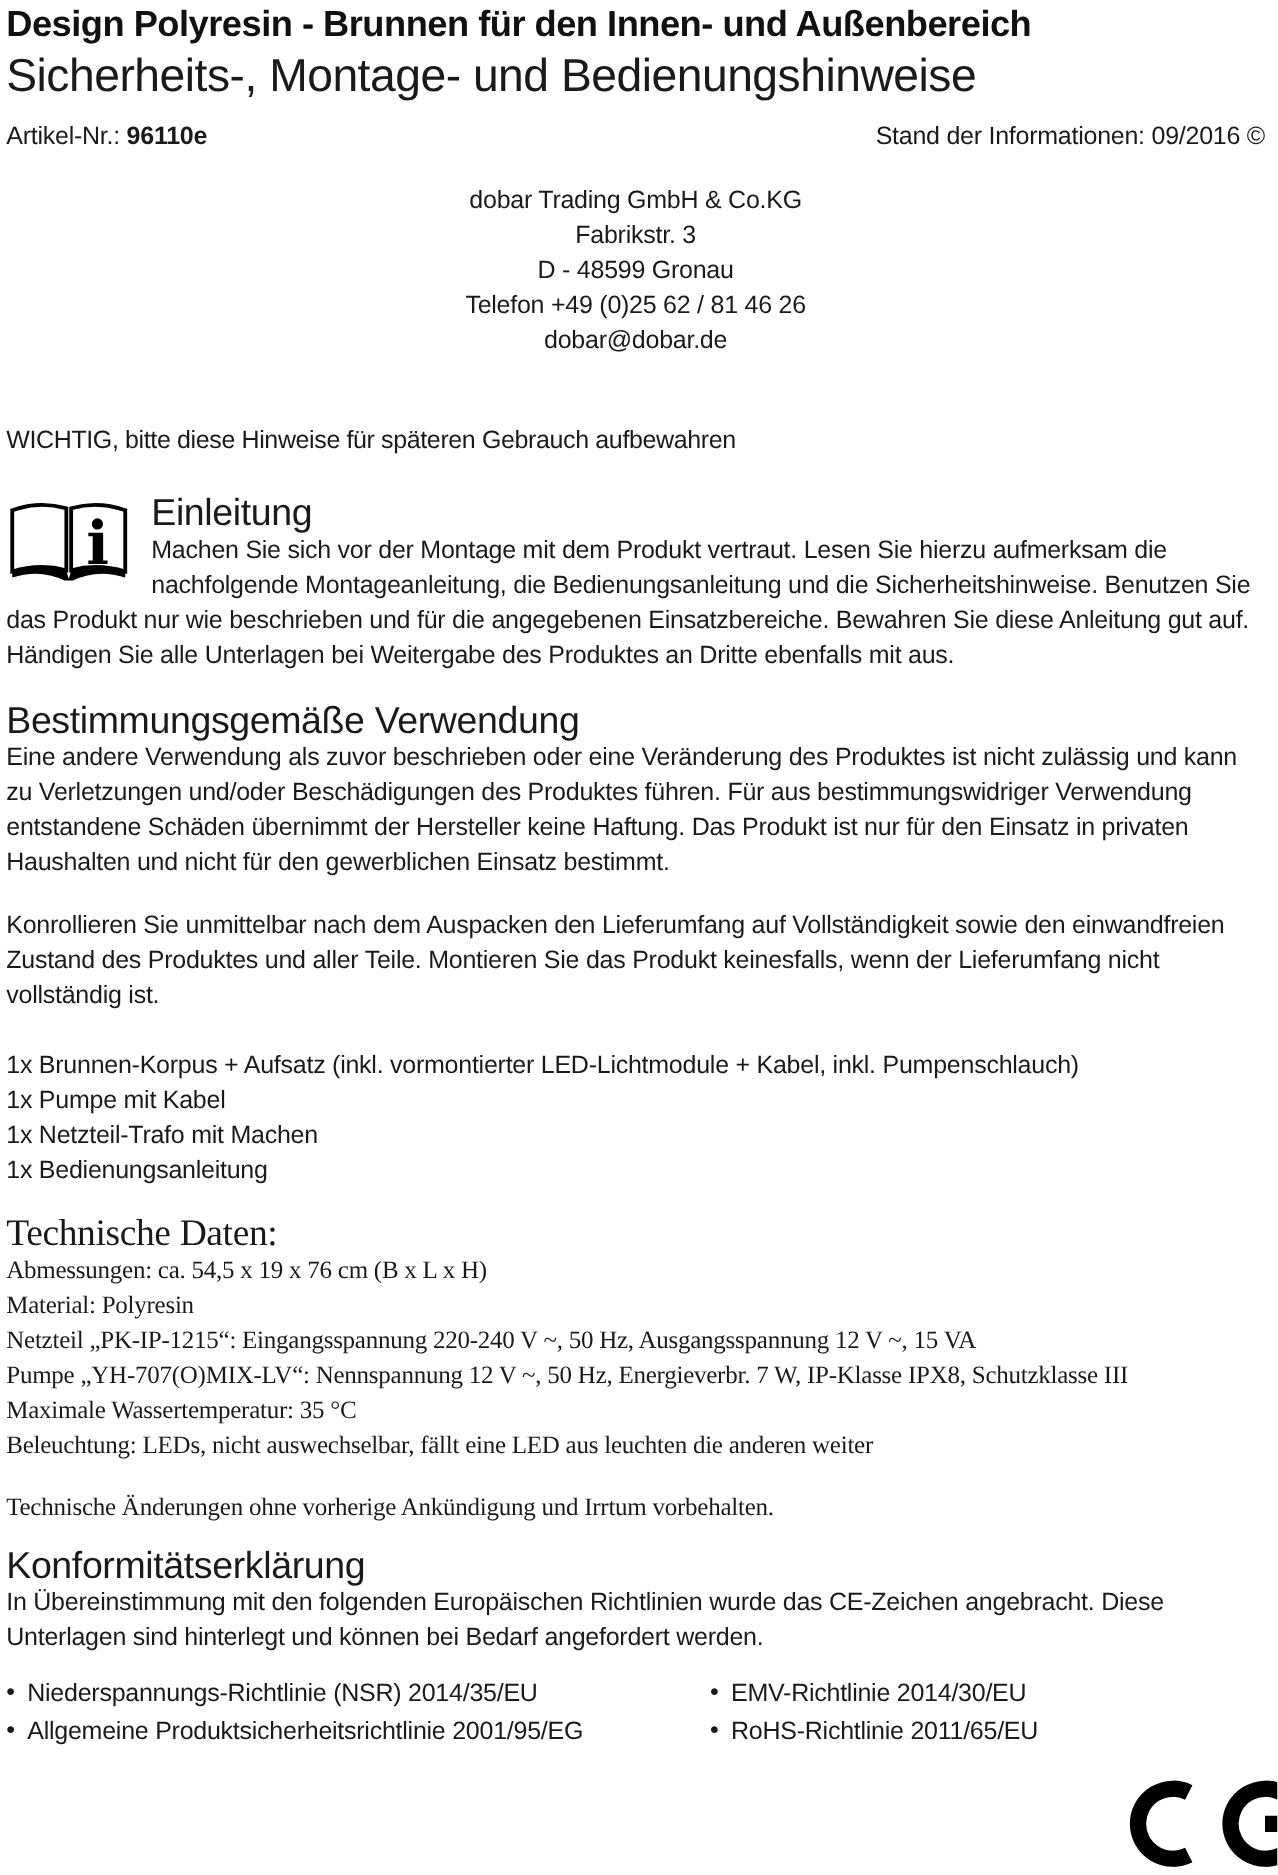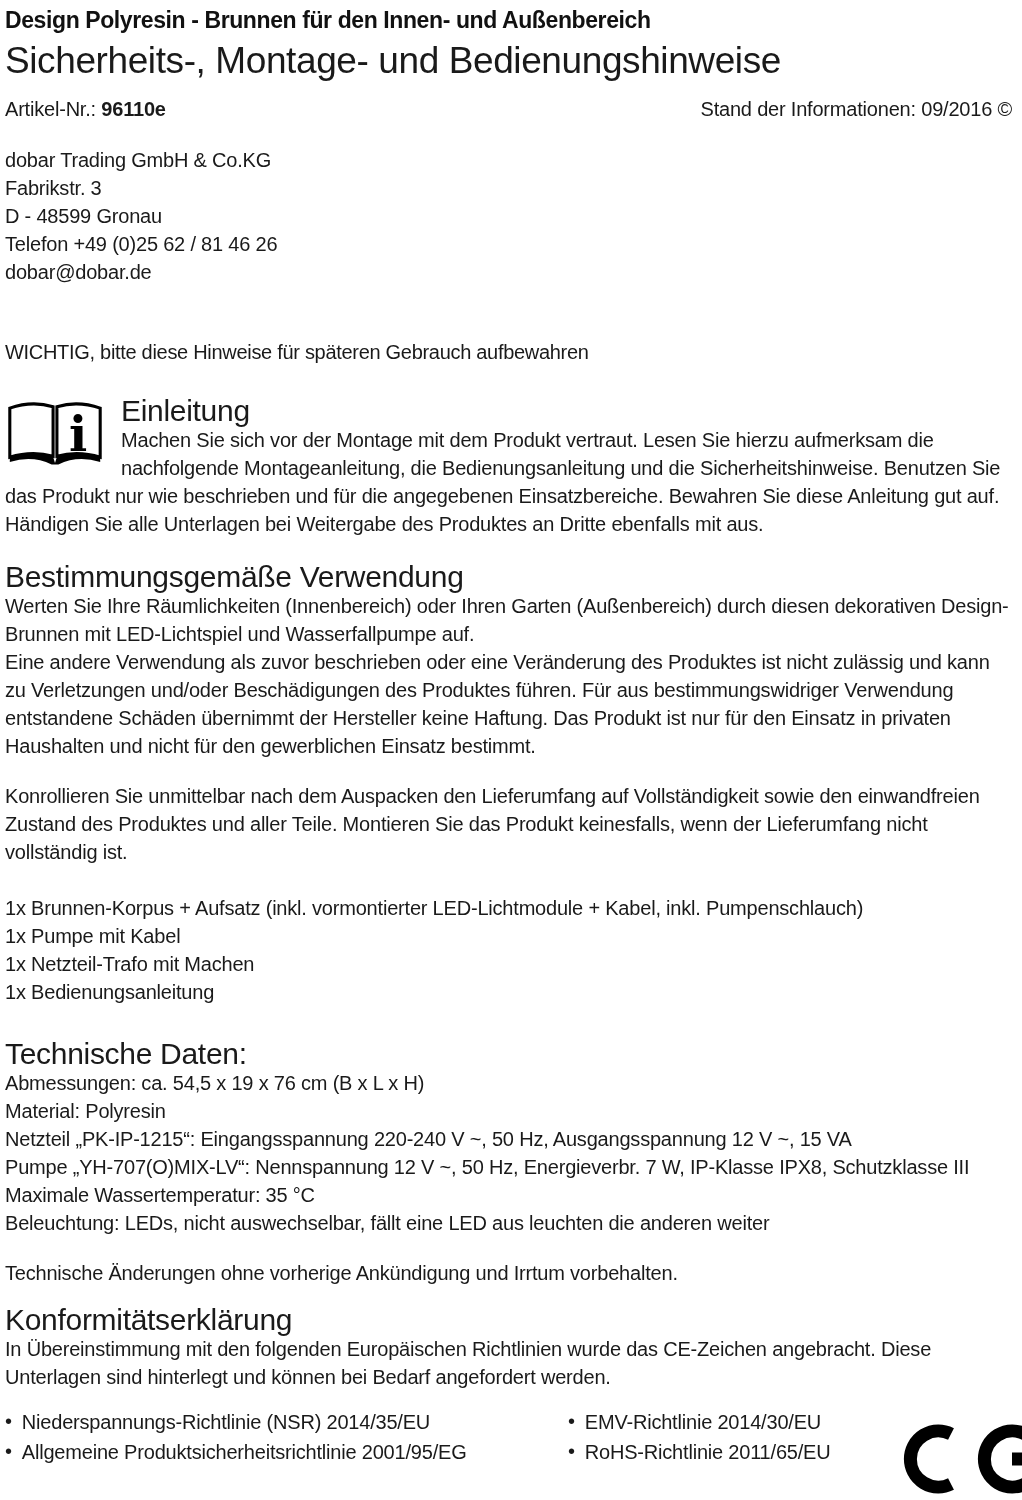--- a/index.html
+++ b/index.html
@@ -12,42 +12,42 @@
     background: #ffffff;
     color: #1a1a1a;
     font-family: "Liberation Sans", sans-serif;
     font-size: 20px;
     line-height: 28px;
     letter-spacing: -0.2px;
     padding: 2px 10px 0 5px;
   }
   .doc-title {
     margin: 0;
-    font-size: 23px;
+    font-size: 29px;
     line-height: 36px;
     font-weight: 700;
     letter-spacing: -0.4px;
     color: #111;
   }
   .doc-subtitle {
     margin: 6px 0 0 0;
     font-size: 37px;
     line-height: 34px;
     font-weight: 400;
     letter-spacing: -0.4px;
     color: #1a1a1a;
   }
   .meta-row {
     display: flex;
     justify-content: space-between;
     margin-top: 18px;
     line-height: 26px;
   }
   .company-block { margin-top: 24px; }
-  .company-block div { line-height: 28px; }
+  .company-block div { line-height: 28px; text-align: center; }
   .important-line {
     margin-top: 48px;
     font-size: 20px;
     line-height: 36px;
     font-weight: 400;
     letter-spacing: -0.3px;
   }
   .intro-block { margin-top: 26px; }
   .book-icon {
     float: left;
@@ -61,21 +61,21 @@
     line-height: 30px;
     font-weight: 400;
     letter-spacing: -0.3px;
   }
   .para { margin: 0; }
   .clearfix::after { content: ""; display: block; clear: both; }
   .sec-verwendung { margin-top: 24px; }
   .sec-lieferumfang { margin-top: 22px; }
   .items-list { margin-top: 28px; }
   .items-list div { line-height: 28px; }
-  .sec-technik { margin-top: 33px; }
+  .sec-technik { margin-top: 22px; font-family: Liberation Serif, serif; }
   .tech-lines div { line-height: 28px; }
   .tech-note { margin-top: 22px; }
   .sec-konform { margin-top: 18px; }
   .directives {
     display: flex;
     margin-top: 16px;
   }
   .directives .col1 { width: 563px; }
   .directive { line-height: 30px; }
   .bullet {
@@ -120,21 +120,20 @@
       <path d="M99 10 Q76 2 54 8.5 L54 60 Q76 54 99 61 Z" fill="#fff" stroke="#000" stroke-width="3.2"></path>
       <path d="M5 61 Q28 52.5 50 60.5 L52 67 L54 60.5 Q76 52.5 99 61 L99 66 Q76 58.5 55.5 68.5 L48.5 68.5 Q28 58.5 5 66 Z" fill="#000"></path>
       <text x="76" y="55" font-family="DejaVu Serif, serif" font-size="50" font-weight="bold" text-anchor="middle" fill="#000">i</text>
     </svg>
     <h3 class="section-heading">Einleitung</h3>
     <p class="para">Machen Sie sich vor der Montage mit dem Produkt vertraut. Lesen Sie hierzu aufmerksam die nachfolgende Montageanleitung, die Bedienungsanleitung und die Sicherheitshinweise. Benutzen Sie das Produkt nur wie beschrieben und für die angegebenen Einsatzbereiche. Bewahren Sie diese Anleitung gut auf. Händigen Sie alle Unterlagen bei Weitergabe des Produktes an Dritte ebenfalls mit aus.</p>
   </div>
 
   <div class="sec-verwendung">
     <h3 class="section-heading">Bestimmungsgemäße Verwendung</h3>
-    <p class="para">Werten Sie Ihre Räumlichkeiten (Innenbereich) oder Ihren Garten (Außenbereich) durch diesen dekorativen Design-Brunnen mit LED-Lichtspiel und Wasserfallpumpe auf.</p>
     <p class="para">Eine andere Verwendung als zuvor beschrieben oder eine Veränderung des Produktes ist nicht zulässig und kann zu Verletzungen und/oder Beschädigungen des Produktes führen. Für aus bestimmungswidriger Verwendung entstandene Schäden übernimmt der Hersteller keine Haftung. Das Produkt ist nur für den Einsatz in privaten Haushalten und nicht für den gewerblichen Einsatz bestimmt.</p>
   </div>
 
   <div class="sec-lieferumfang">
     <p class="para">Konrollieren Sie unmittelbar nach dem Auspacken den Lieferumfang auf Vollständigkeit sowie den einwandfreien Zustand des Produktes und aller Teile. Montieren Sie das Produkt keinesfalls, wenn der Lieferumfang nicht vollständig ist.</p>
     <div class="items-list">
       <div>1x Brunnen-Korpus + Aufsatz (inkl. vormontierter LED-Lichtmodule + Kabel, inkl. Pumpenschlauch)</div>
       <div>1x Pumpe mit Kabel</div>
       <div>1x Netzteil-Trafo mit Machen</div>
       <div>1x Bedienungsanleitung</div>

